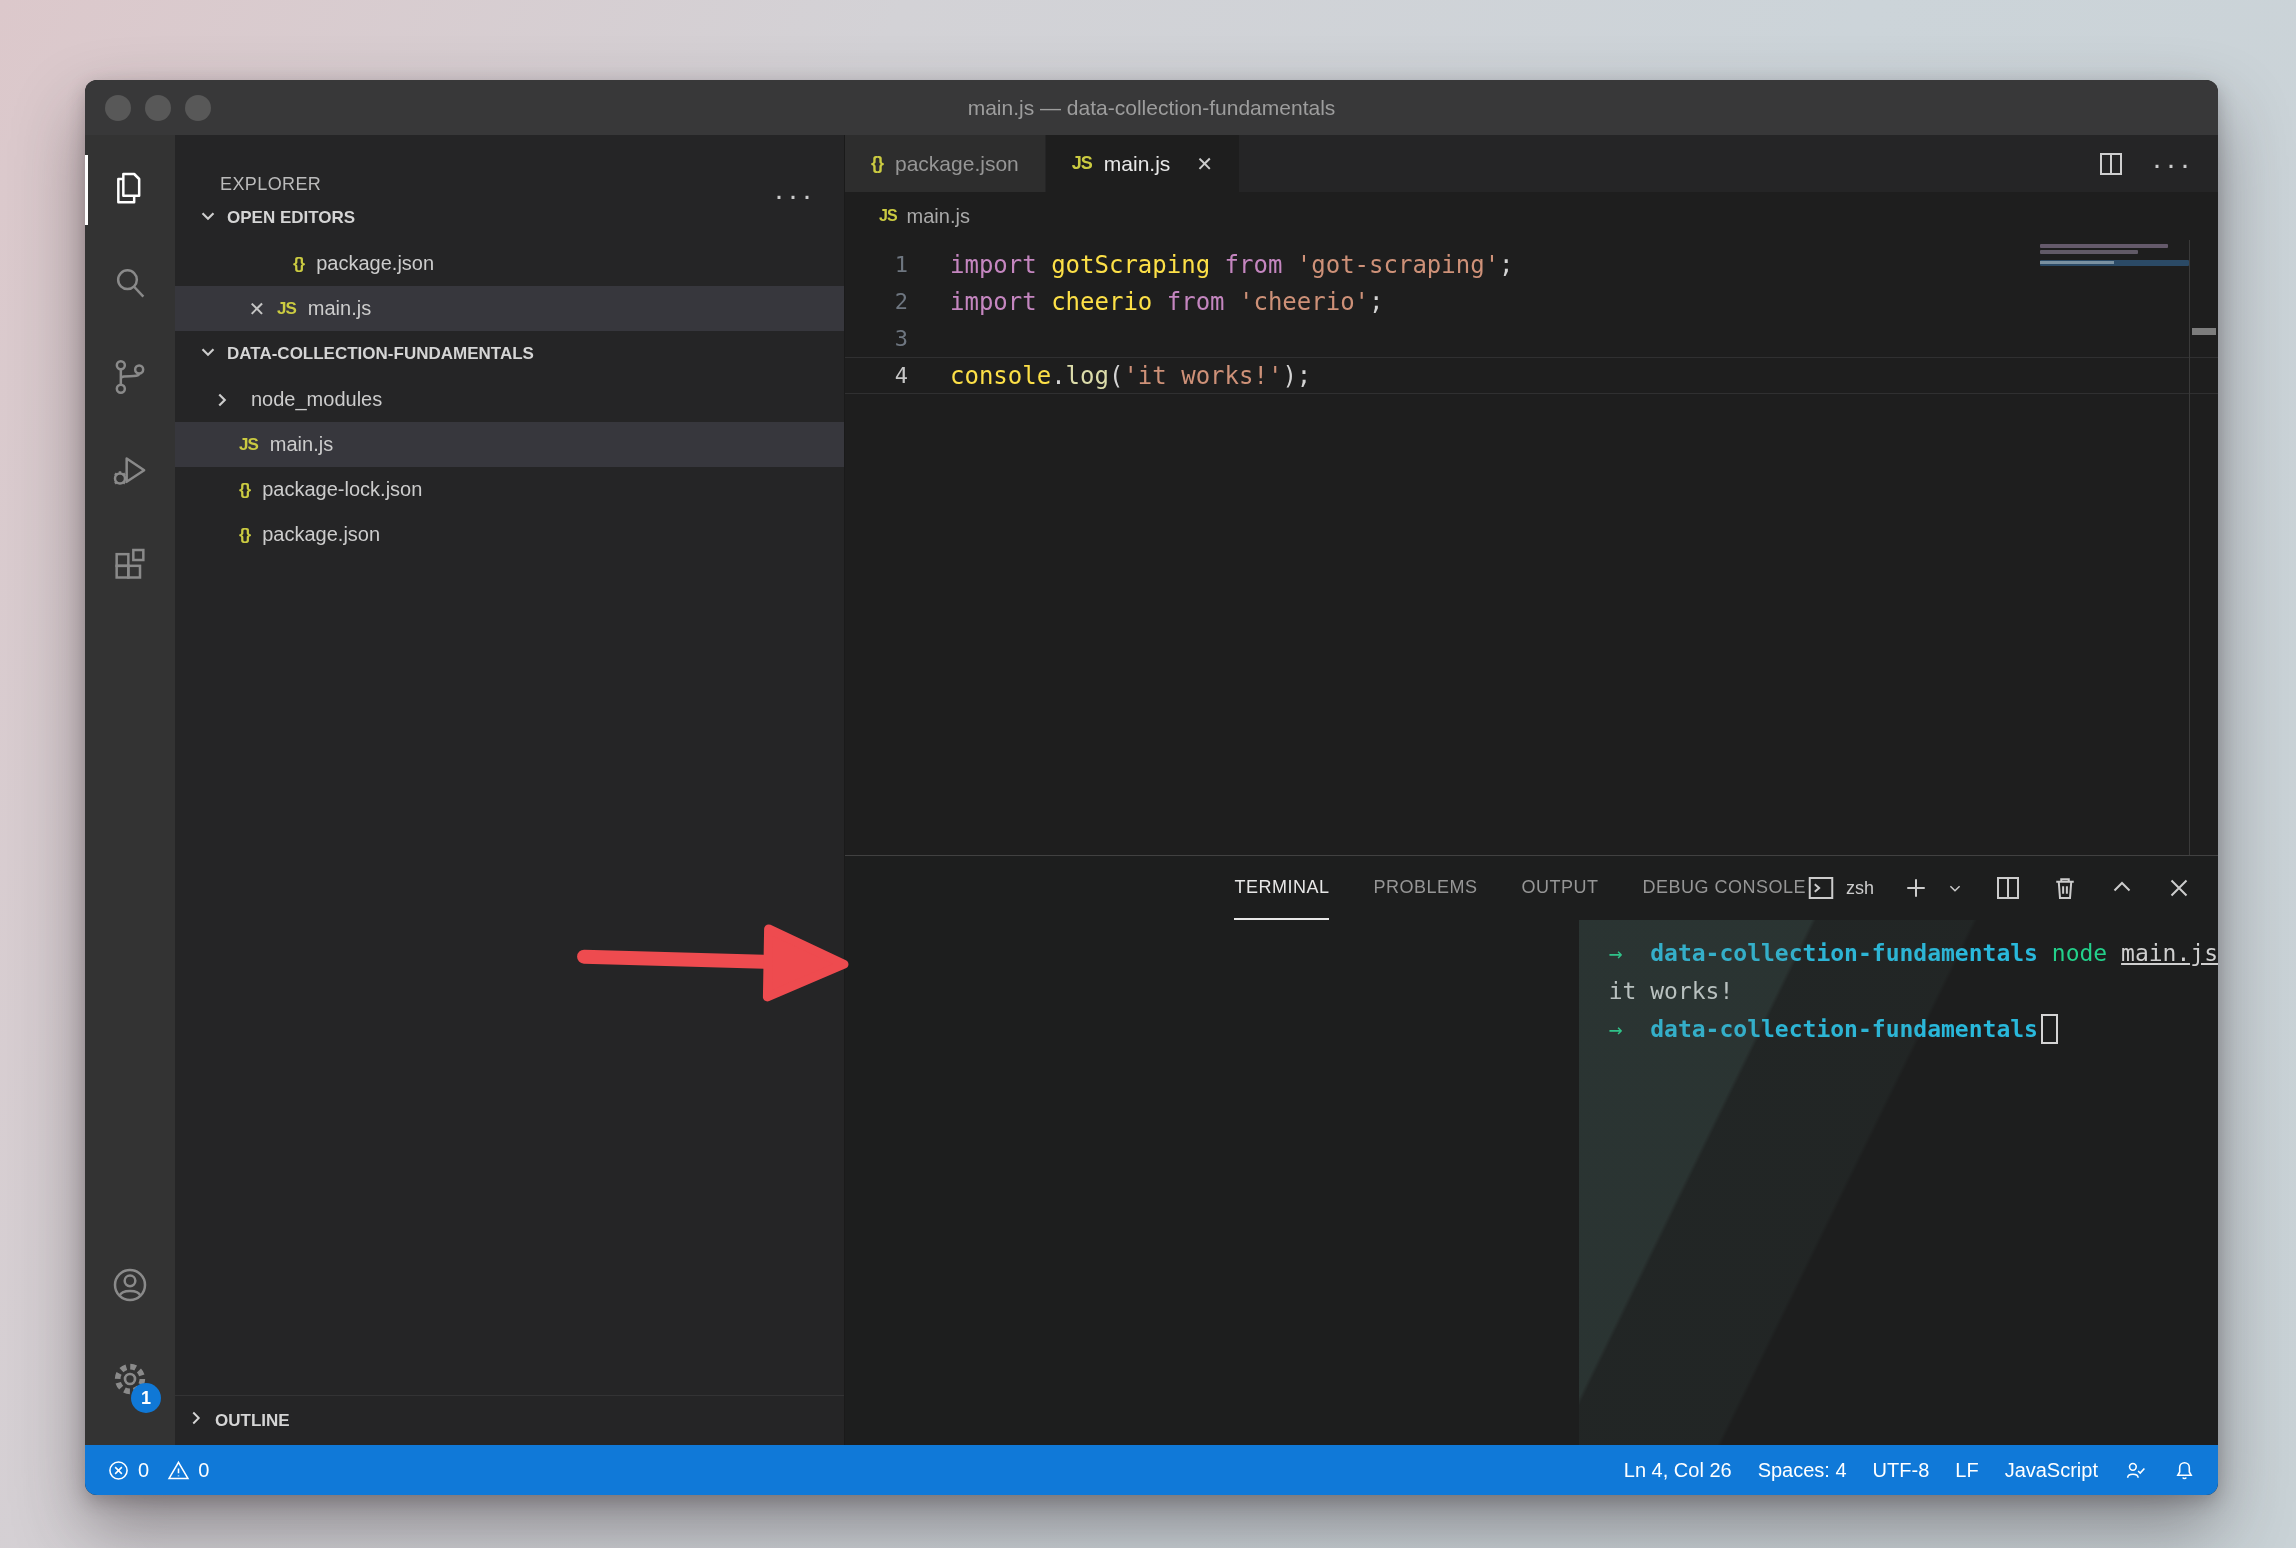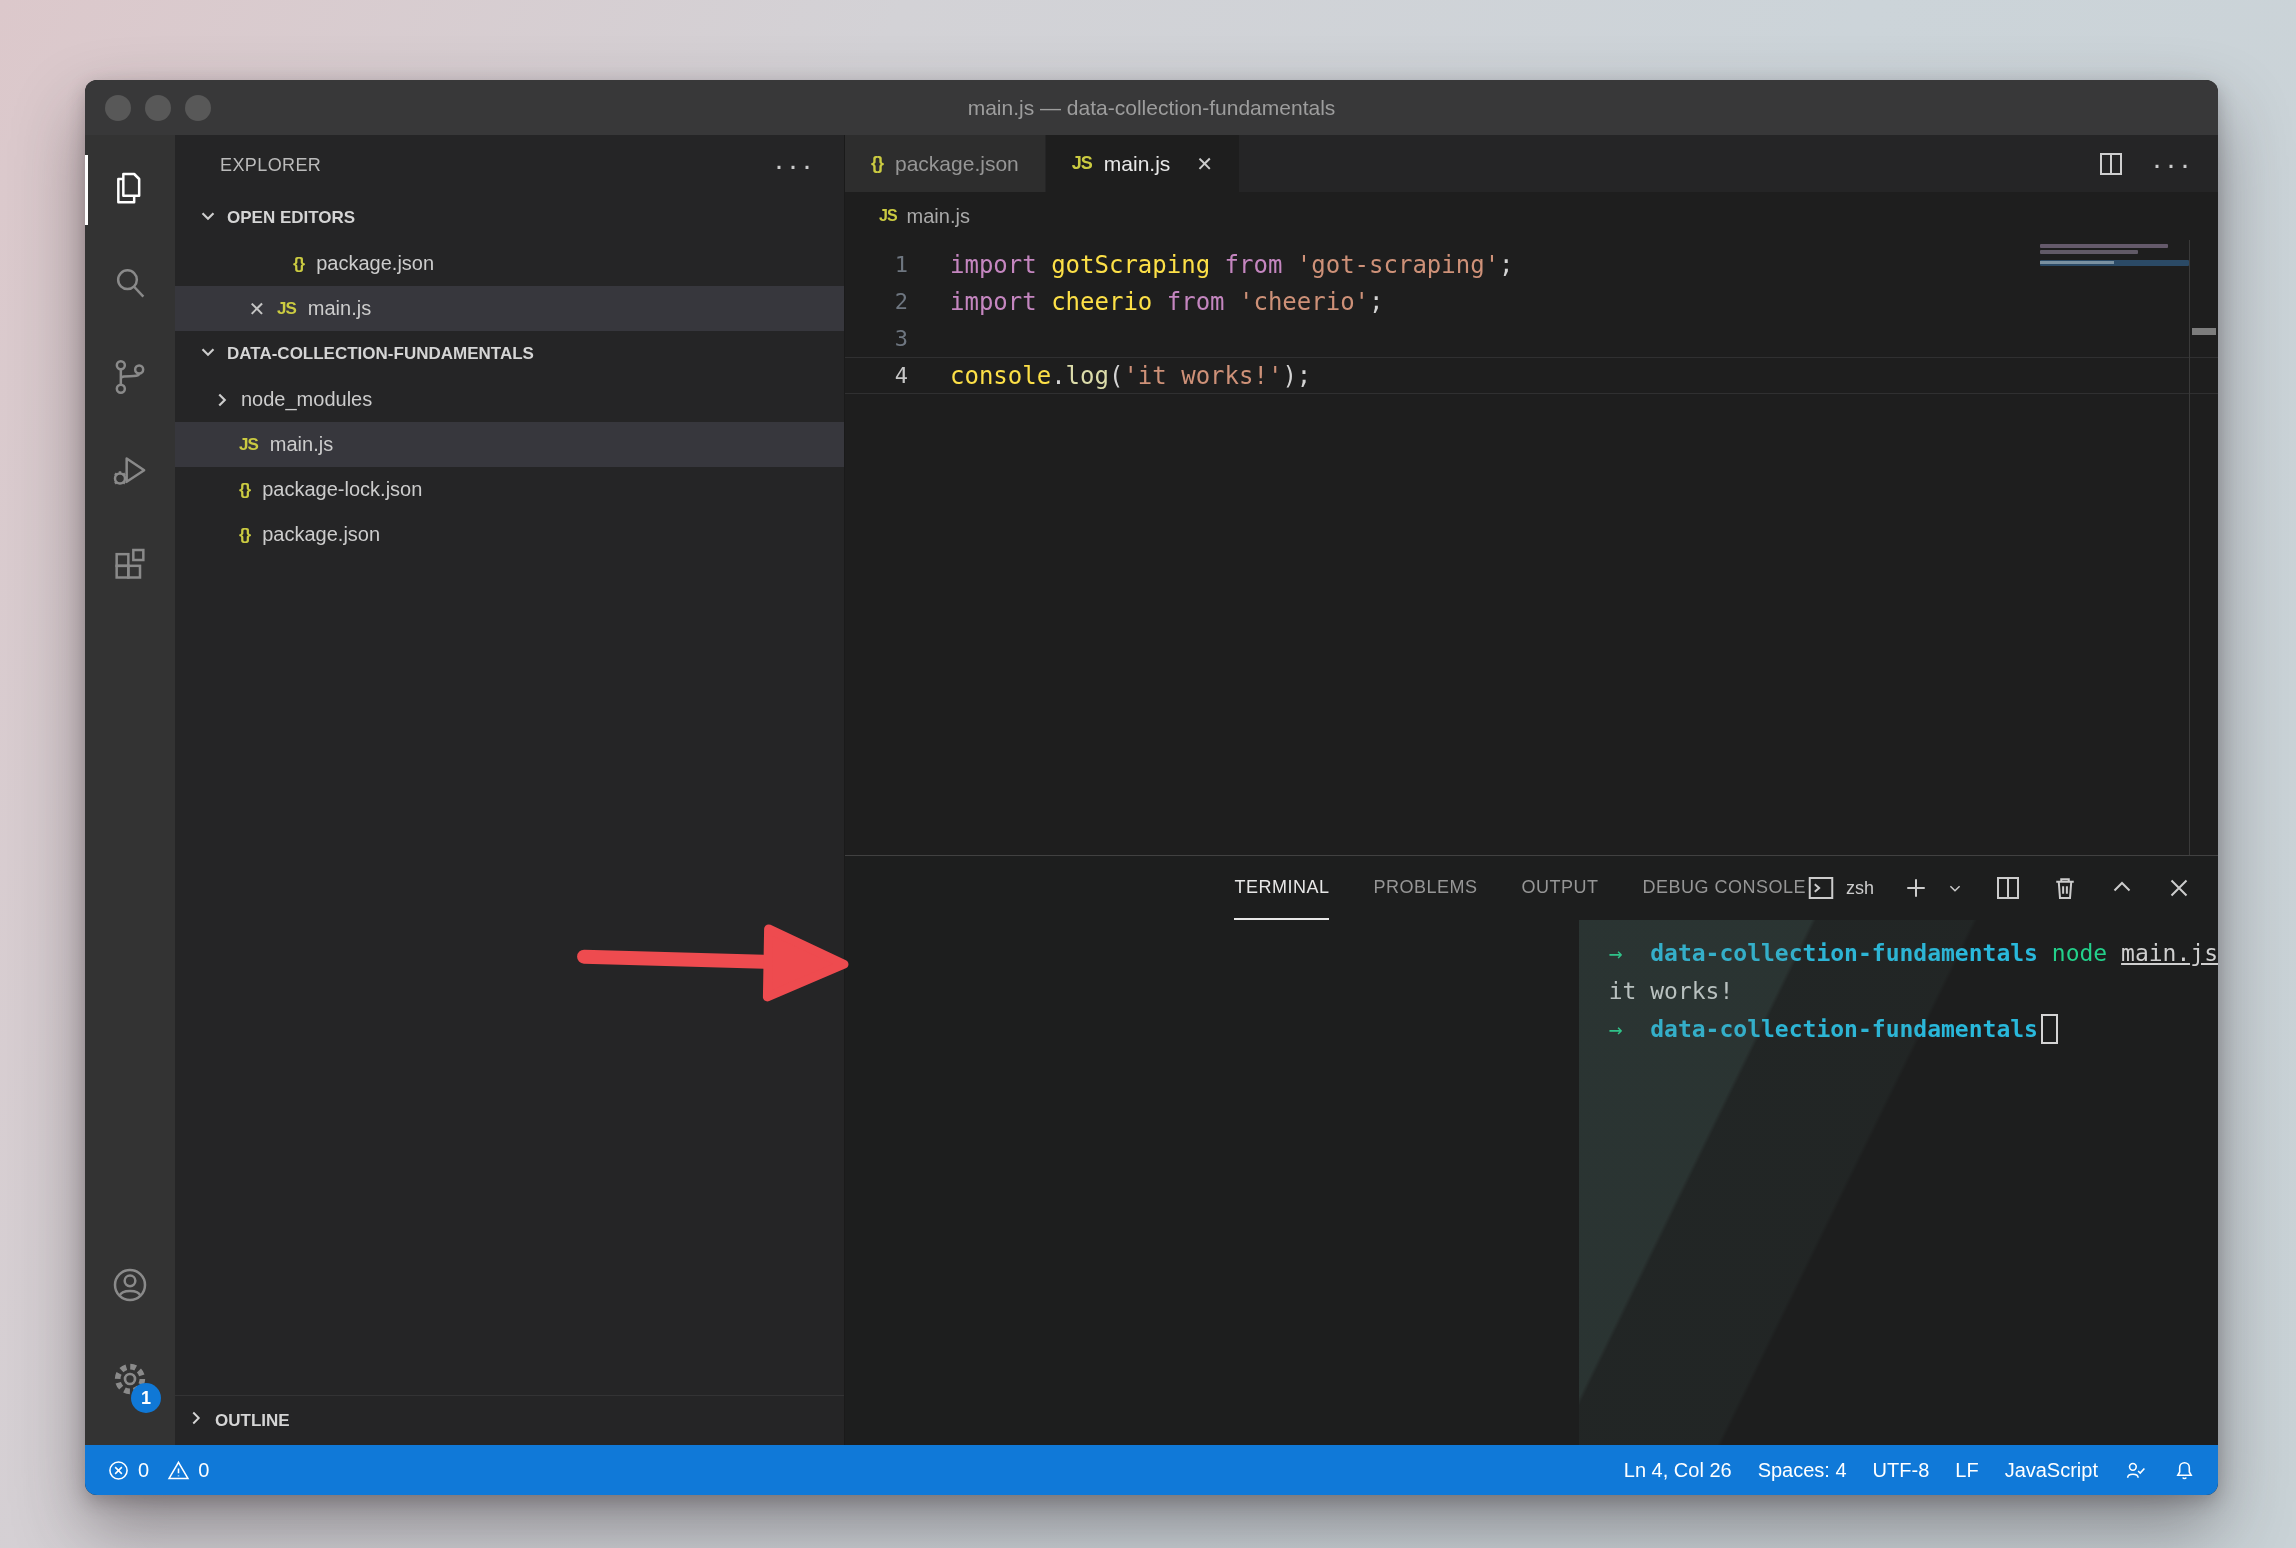--- a/index.html
+++ b/index.html
@@ -33,21 +33,21 @@
   .ab-bottom { margin-top:auto; display:flex; flex-direction:column; padding-bottom:18px; }
   .ab-item { height:94px; display:flex; align-items:center; justify-content:center; position:relative; cursor:pointer; color:#8a8a8a; background:none; border:none; }
   .ab-item.active { color:#ffffff; }
   .ab-item.active::before { content:''; position:absolute; left:0; top:12px; bottom:12px; width:3px; background:#ffffff; }
   .ab-item svg { width:40px; height:40px; stroke:currentColor; fill:none; stroke-width:1.5; }
   .ab-badge { position:absolute; right:14px; bottom:14px; min-width:30px; height:30px; border-radius:15px;
     background:#1078d6; color:#fff; font-size:18px; font-weight:bold; display:flex; align-items:center; justify-content:center; }
 
   
   .sidebar { width:670px; flex:0 0 670px; background:#252526; color:#cccccc; display:flex; flex-direction:column; border-right:1px solid #1a1a1a; }
-  .sidebar-header { height:60px; display:flex; align-items:center; padding:0 28px 0 45px; }
+  .sidebar-header { height:60px; display:flex; align-items:flex-end; padding:0 28px 0 45px; }
   .sidebar-title { font-size:18px; color:#bbbbbb; letter-spacing:.4px; }
   .more-dots { margin-left:auto; color:#cccccc; font-size:30px; letter-spacing:4px; line-height:0; cursor:pointer; background:none; border:none; }
   .section-header { height:46px; display:flex; align-items:center; gap:8px; padding-left:22px; font-weight:bold; font-size:17px; color:#d5d5d5; cursor:pointer; }
   .section-header svg, .row svg.chev { width:22px; height:22px; stroke:#cccccc; fill:none; stroke-width:1.6; flex:0 0 22px; }
   .row { height:45px; display:flex; align-items:center; font-size:20px; color:#cccccc; cursor:pointer; }
   .row.selected { background:#37373d; }
   .row .close-x { width:40px; text-align:center; color:#c5c5c5; font-size:20px; }
   .file-icon { font-weight:bold; color:#cbcb41; font-size:17px; margin-right:12px; letter-spacing:-1px; }
   .oe-pad { padding-left:118px; } .oe-pad2 { padding-left:62px; }
   .tree-pad { padding-left:36px; } .tree-pad-file { padding-left:64px; }
@@ -228,21 +228,21 @@
         <div class="section-header">
           <span><svg viewBox="0 0 16 16" width="22" height="22" fill="none" stroke="currentColor" stroke-width="1.4">
                 <path d="M4 6 l4 4 4-4"></path>
               </svg></span>
           <span>DATA-COLLECTION-FUNDAMENTALS</span>
         </div>
         <div class="row tree-pad">
           <svg class="chev" viewBox="0 0 16 16" fill="none" stroke="currentColor" stroke-width="1.4">
               <path d="M6 4 l4 4 -4 4"></path>
             </svg>
-          <span style="margin-left:8px">node_modules</span>
+          <span style="margin-left:18px">node_modules</span>
         </div>
         <div class="row selected tree-pad-file">
           <span class="file-icon">JS</span>
           <span>main.js</span>
         </div>
         <div class="row tree-pad-file">
           <span class="file-icon">{}</span>
           <span>package-lock.json</span>
         </div>
         <div class="row tree-pad-file">

